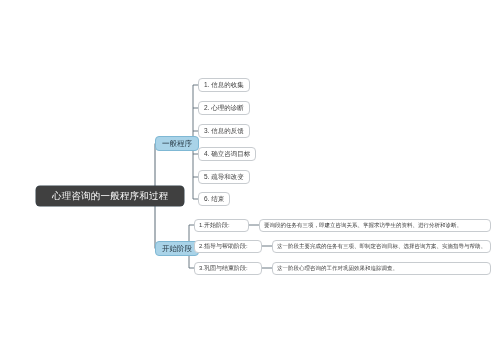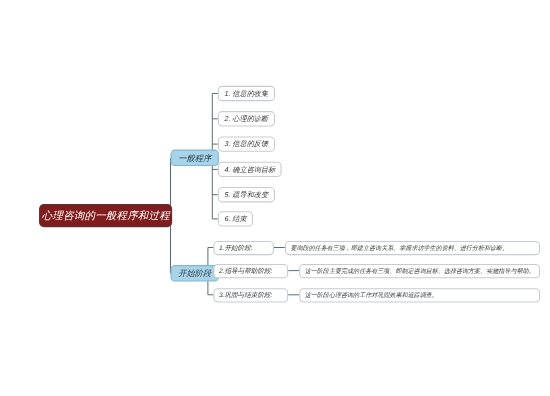--- a/index.html
+++ b/index.html
@@ -25,30 +25,29 @@
     width: 500px; height: 360px;
     pointer-events: none;
   }
   .node {
     position: absolute;
     box-sizing: border-box;
     display: flex;
     align-items: center;
     justify-content: center;
     white-space: nowrap;
-    font-style: italic;
   }
   
   .root-node {
-    background: #7f1d1d;
+    background: #404040;
     color: #ffffff;
     border-radius: 4px;
     font-size: 9.5px;
     letter-spacing: 0.2px;
-    padding: 0 2px;
+    padding: 0 16px;
     height: 20px;
     left: 36px;
     top: 186px;
     box-shadow: 0 0 0 0.5px #35454f;
   }
   
   .branch-node {
     background: #a9d3e8;
     color: #2a3c48;
     border: 1px solid #7fb8d4;

